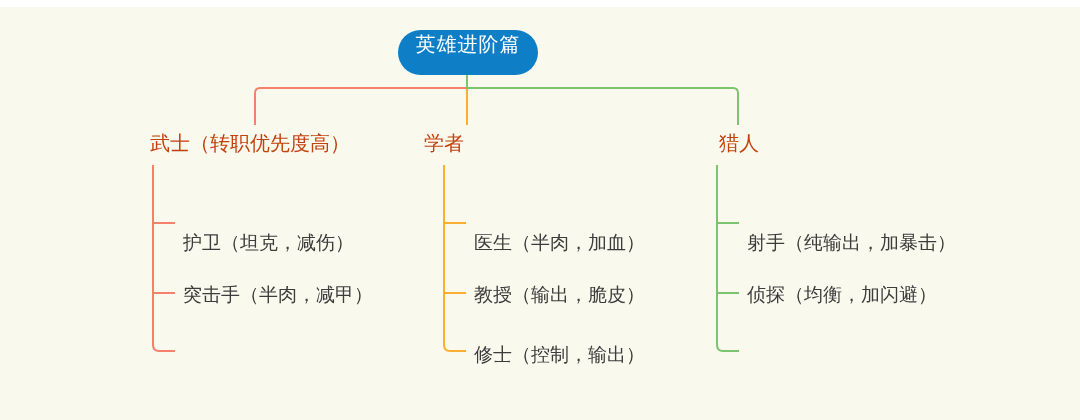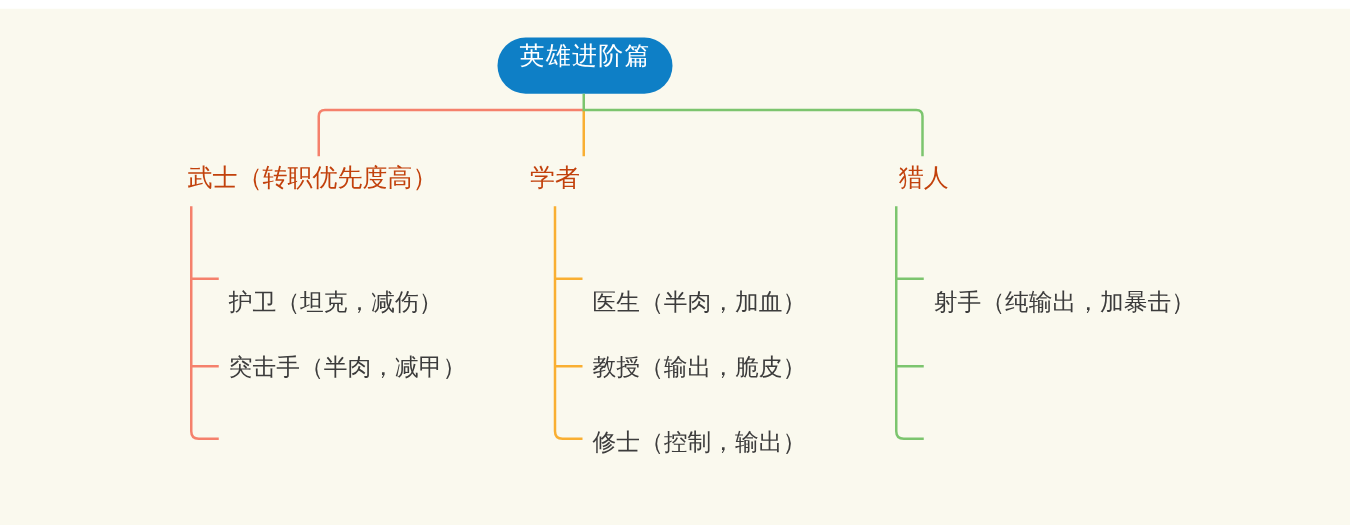--- a/index.html
+++ b/index.html
@@ -90,14 +90,15 @@
   <div class="subtopic b1-c row1">护卫（坦克，减伤）</div>
   <div class="subtopic b1-c row2">突击手（半肉，减甲）</div>
 
   <div class="topic b2-l">学者</div>
   <div class="subtopic b2-c row1">医生（半肉，加血）</div>
   <div class="subtopic b2-c row2">教授（输出，脆皮）</div>
   <div class="subtopic b2-c row3">修士（控制，输出）</div>
 
   <div class="topic b3-l">猎人</div>
   <div class="subtopic b3-c row1">射手（纯输出，加暴击）</div>
+  <div class="subtopic b3-c row2">侦探（均衡，加闪避）</div>
 
 </div>
 
 </body></html>

